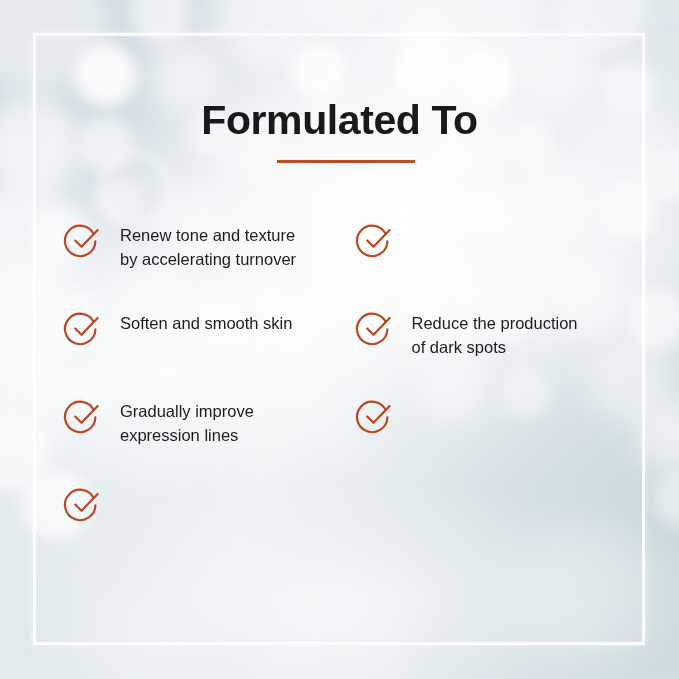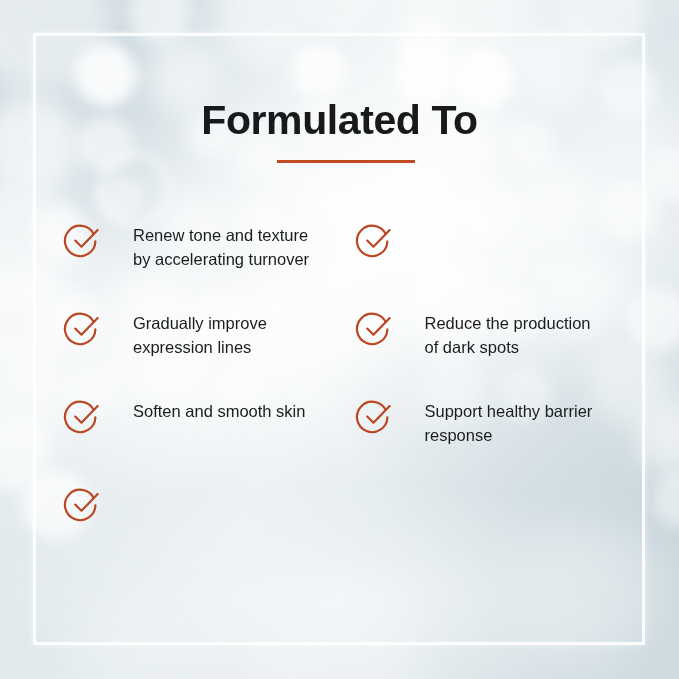--- a/index.html
+++ b/index.html
@@ -124,21 +124,20 @@
     width: 50%;
     box-sizing: border-box;
   }
   .col-left  { padding-left: 64px;  }
   .col-right { padding-left: 16px;  }
 
   .item {
     display: flex;
     align-items: flex-start;
     height: 88px;
-    gap: 13px;
   }
   .item-icon {
     flex: 0 0 auto;
     width: 38px;
     height: 38px;
     margin-top: 2px;
     margin-right: 18px;
   }
   .item-icon svg { display: block; width: 38px; height: 38px; overflow: visible; }
   .item-text {
@@ -254,41 +253,41 @@
 by accelerating turnover</span>
         </div>
 
         <div class="item">
           <span class="item-icon">
             <svg viewBox="0 0 40 40" fill="none" xmlns="http://www.w3.org/2000/svg">
               <path d="M31.2 13.6 A16 16 0 1 0 33 21.5" stroke="#bb4722" stroke-width="2.3" stroke-linecap="round"></path>
               <path d="M11.8 20.6 L18.4 27.2 L35.4 9.4" stroke="#bb4722" stroke-width="2.3" stroke-linecap="round" stroke-linejoin="round"></path>
             </svg>
           </span>
+          <span class="item-text">Soften and smooth skin</span>
+        </div>
+
+        <div class="item">
+          <span class="item-icon">
+            <svg viewBox="0 0 40 40" fill="none" xmlns="http://www.w3.org/2000/svg">
+              <path d="M31.2 13.6 A16 16 0 1 0 33 21.5" stroke="#bb4722" stroke-width="2.3" stroke-linecap="round"></path>
+              <path d="M11.8 20.6 L18.4 27.2 L35.4 9.4" stroke="#bb4722" stroke-width="2.3" stroke-linecap="round" stroke-linejoin="round"></path>
+            </svg>
+          </span>
           <span class="item-text">Gradually improve
 expression lines</span>
         </div>
 
         <div class="item">
           <span class="item-icon">
             <svg viewBox="0 0 40 40" fill="none" xmlns="http://www.w3.org/2000/svg">
               <path d="M31.2 13.6 A16 16 0 1 0 33 21.5" stroke="#bb4722" stroke-width="2.3" stroke-linecap="round"></path>
               <path d="M11.8 20.6 L18.4 27.2 L35.4 9.4" stroke="#bb4722" stroke-width="2.3" stroke-linecap="round" stroke-linejoin="round"></path>
             </svg>
           </span>
-          <span class="item-text">Soften and smooth skin</span>
-        </div>
-
-        <div class="item">
-          <span class="item-icon">
-            <svg viewBox="0 0 40 40" fill="none" xmlns="http://www.w3.org/2000/svg">
-              <path d="M31.2 13.6 A16 16 0 1 0 33 21.5" stroke="#bb4722" stroke-width="2.3" stroke-linecap="round"></path>
-              <path d="M11.8 20.6 L18.4 27.2 L35.4 9.4" stroke="#bb4722" stroke-width="2.3" stroke-linecap="round" stroke-linejoin="round"></path>
-            </svg>
-          </span>
         </div>
 
       </div>
 
       <div class="col col-right">
 
         <div class="item">
           <span class="item-icon">
             <svg viewBox="0 0 40 40" fill="none" xmlns="http://www.w3.org/2000/svg">
               <path d="M31.2 13.6 A16 16 0 1 0 33 21.5" stroke="#bb4722" stroke-width="2.3" stroke-linecap="round"></path>
@@ -309,21 +308,19 @@
         </div>
 
 
         <div class="item">
           <span class="item-icon">
             <svg viewBox="0 0 40 40" fill="none" xmlns="http://www.w3.org/2000/svg">
               <path d="M31.2 13.6 A16 16 0 1 0 33 21.5" stroke="#bb4722" stroke-width="2.3" stroke-linecap="round"></path>
               <path d="M11.8 20.6 L18.4 27.2 L35.4 9.4" stroke="#bb4722" stroke-width="2.3" stroke-linecap="round" stroke-linejoin="round"></path>
             </svg>
           </span>
-          <span class="item-text">Support healthy barrier
-response</span>
         </div>
 
       </div>
 
     </div>
   </div>
 </div>
 
 </body></html>

